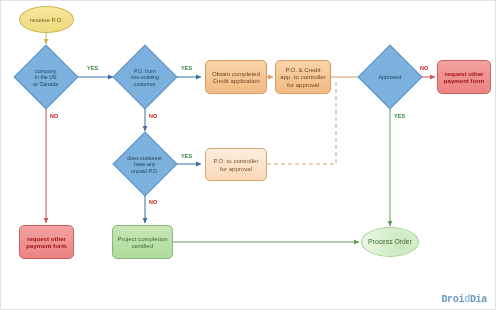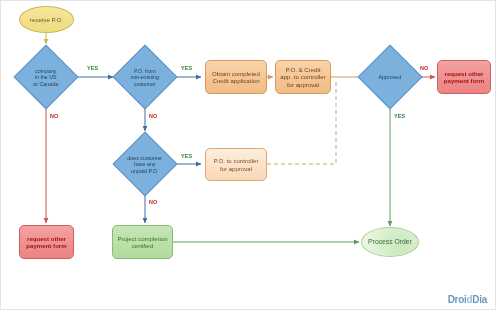--- a/index.html
+++ b/index.html
@@ -106,21 +106,21 @@
     white-space: nowrap;
   }
   .lbl-yes { color: #2e7d32; }
   .lbl-no  { color: #cc2222; }
   
   #watermark {
     position: absolute;
     right: 8px;
     bottom: 4px;
     z-index: 5;
-    font-family: Liberation Sans, sans-serif;
+    font-family: Liberation Mono, monospace;
     font-size: 10px;
     font-weight: bold;
     letter-spacing: -0.3px;
     opacity: 0.9;
   }
   #watermark .wm-a { color: #5b8fb9; text-shadow: 0 0 1px #ffffff; }
   #watermark .wm-b { color: #8fb8d4; text-shadow: 0 0 1px #ffffff; }
 </style>
 </head>
 <body>

